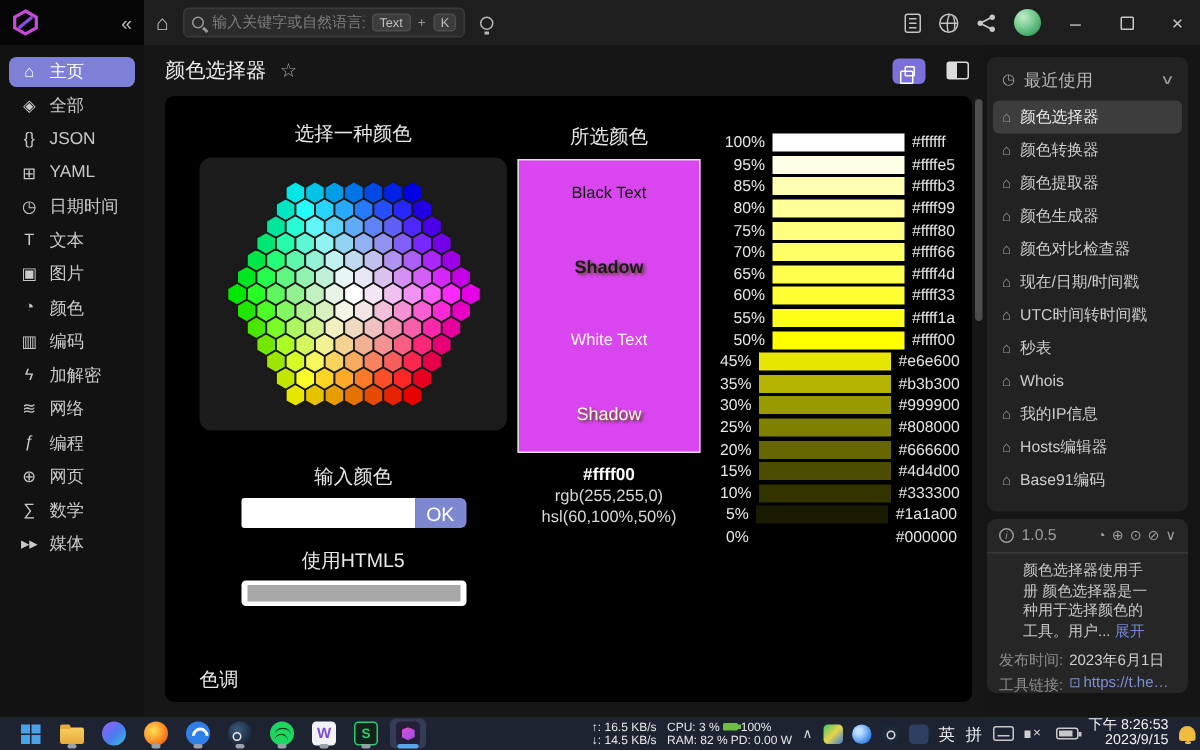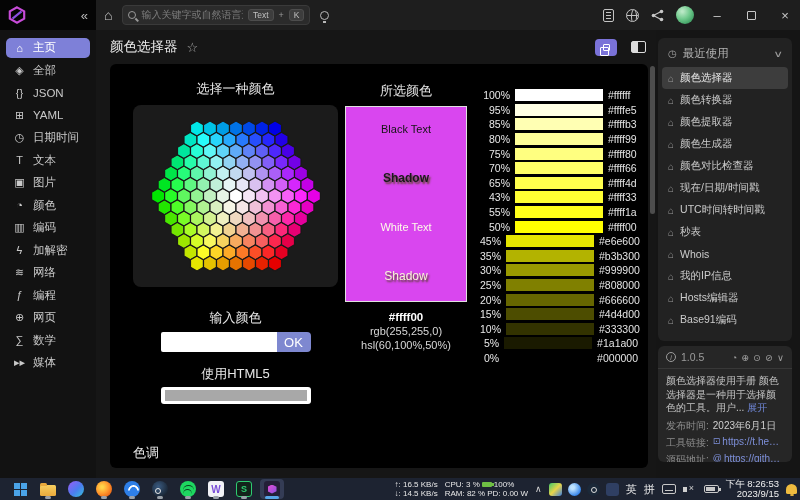--- a/index.html
+++ b/index.html
@@ -89,21 +89,21 @@
   .recent-head { display:flex; align-items:center; gap:6px; padding:4px 10px 6px; color:#b4b4b4; font-size:11.5px; }
   .recent-head .chev { margin-left:auto; color:#9a9a9a; font-size:9px; transform:scaleX(1.5); }
   .r-item { display:flex; align-items:center; gap:6px; height:22px; margin:0 4px; padding:0 6px; border-radius:4px; color:#cccccc; font-size:10.5px; white-space:nowrap; overflow:hidden; }
   .r-item.selected { background:#3d3d3d; color:#e8e8e8; }
   .r-icon { color:#9a9a9a; font-size:10px; flex:none; }
 
   .info { position:absolute; left:658px; top:346px; width:134px; height:116px; background:#262626; border-radius:6px; overflow:hidden; }
   .info-head { display:flex; align-items:center; gap:5px; padding:5px 8px; color:#9c9c9c; font-size:10.5px; border-bottom:1px solid #383838; }
   .i-circ { width:10px; height:10px; border:1px solid #9c9c9c; border-radius:50%; font-size:7px; display:flex; align-items:center; justify-content:center; font-style:italic; }
   .info-head .hicons { margin-left:auto; display:flex; gap:4px; color:#9c9c9c; font-size:9.5px; }
-  .info-desc { padding:5px 8px 3px; color:#c6c6c6; font-size:10px; line-height:1.35; }
+  .info-desc { padding:5px 24px 3px; color:#c6c6c6; font-size:10px; line-height:1.35; }
   .expand { color:#6f86d6; }
   .info-row { display:flex; padding:1.5px 8px; font-size:10px; white-space:nowrap; overflow:hidden; }
   .info-lab { color:#8d8d8d; flex:none; margin-right:4px; }
   .info-val { color:#cfcfcf; overflow:hidden; text-overflow:ellipsis; }
   .info-val.link { color:#7d8fd8; }
   .l-ic { color:#7d8fd8; font-size:9px; margin-right:2px; }
 
   
   .taskbar { position:absolute; left:0; top:478px; width:800px; height:22px; background:#1d2331; display:flex; align-items:center; }
   .tb-apps { display:flex; align-items:center; gap:4px; padding-left:8px; }
@@ -459,21 +459,21 @@
               <span class="shade-pct">70%</span>
               <span class="shade-sw" style="background: rgb(255, 255, 102);"></span>
               <span class="shade-hex">#ffff66</span>
             </div>
             <div class="shade-row">
               <span class="shade-pct">65%</span>
               <span class="shade-sw" style="background: rgb(255, 255, 77);"></span>
               <span class="shade-hex">#ffff4d</span>
             </div>
             <div class="shade-row">
-              <span class="shade-pct">43%</span>
+              <span class="shade-pct">60%</span>
               <span class="shade-sw" style="background: rgb(255, 255, 51);"></span>
               <span class="shade-hex">#ffff33</span>
             </div>
             <div class="shade-row">
               <span class="shade-pct">55%</span>
               <span class="shade-sw" style="background: rgb(255, 255, 26);"></span>
               <span class="shade-hex">#ffff1a</span>
             </div>
             <div class="shade-row">
               <span class="shade-pct">50%</span>

